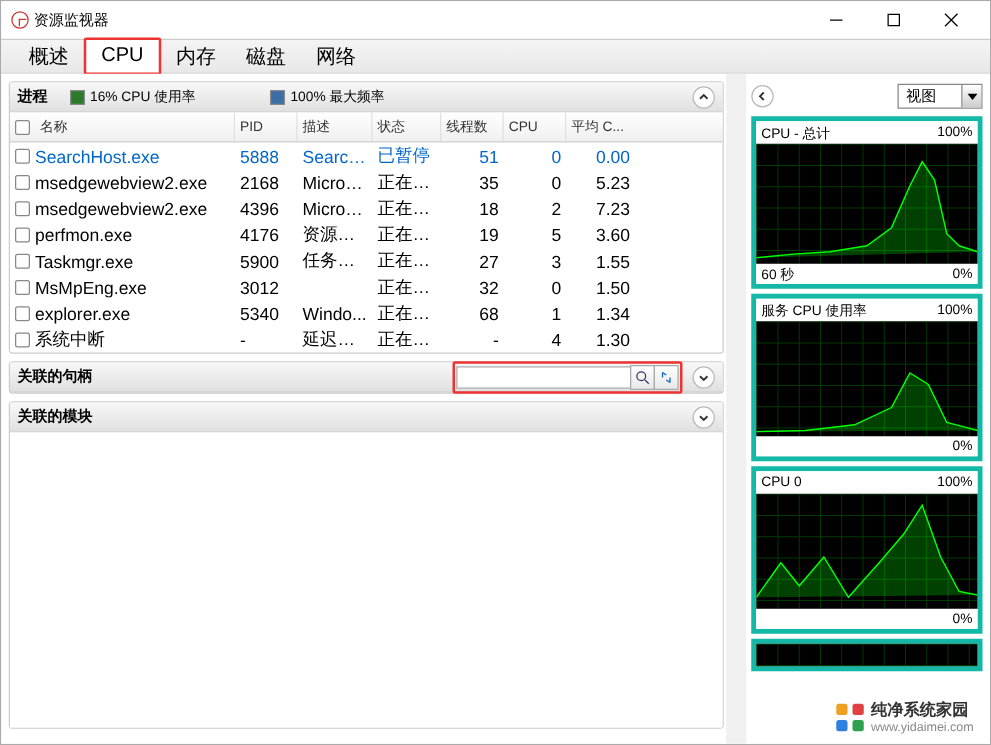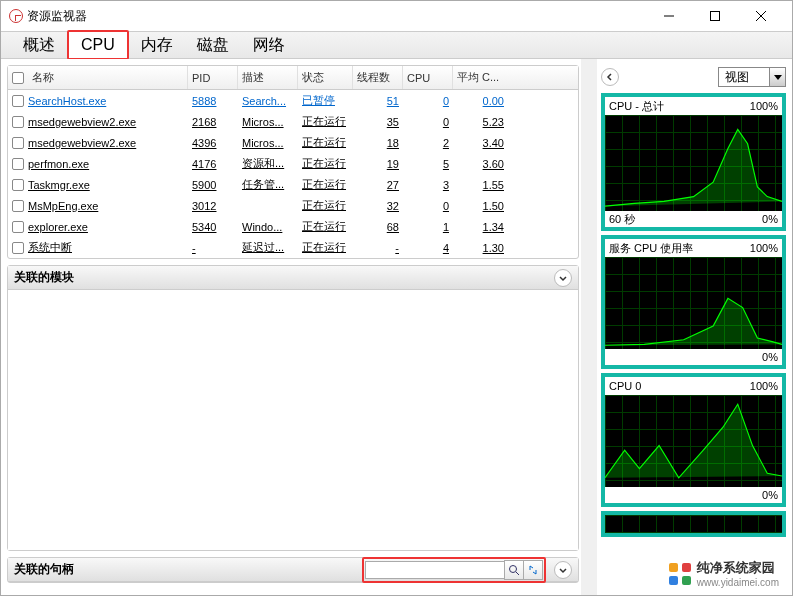--- a/index.html
+++ b/index.html
@@ -23,21 +23,21 @@
   .panel-header { height: 24px; display: flex; align-items: center; padding: 0 6px; background: linear-gradient(#f8f8f8,#e0e0e0); border-bottom: 1px solid #ccc; font-size: 12px; font-weight: bold; }
   .panel-header .meter { margin-left: 18px; font-size: 11px; font-weight: normal; display: flex; align-items: center; gap: 4px; }
   .sq { width: 12px; height: 12px; border: 1px solid #888; display: inline-block; }
   .sq.green { background: #2a7a2a; }
   .sq.blue { background: #3a6ea5; }
   .panel-header .spacer { flex: 1; }
   .chev { width: 18px; height: 18px; border: 1px solid #bbb; border-radius: 9px; background: #fff; display: flex; align-items: center; justify-content: center; }
   .chev svg { stroke: #333; stroke-width: 1.5; fill: none; }
   .table-head { display: flex; height: 24px; background: linear-gradient(#fff,#efefef); border-bottom: 1px solid #ccc; font-size: 11px; color: #333; }
   .th { display: flex; align-items: center; padding: 0 4px; border-right: 1px solid #e0e0e0; }
-  .row { display: flex; height: 21px; font-size: 11px; align-items: center; text-decoration: underline; }
+  .row { display: flex; height: 21px; font-size: 14px; align-items: center; }
   .cell { padding: 0 4px; overflow: hidden; text-overflow: ellipsis; white-space: nowrap; }
   .c-name { width: 180px; display:flex; align-items:center; gap:4px;}
   .c-pid { width: 50px; text-align: left;}
   .c-desc { width: 60px; }
   .c-state { width: 55px; }
   .c-thr { width: 50px; text-align: right;}
   .c-cpu { width: 50px; text-align: right;}
   .c-avg { width: 55px; text-align: right;}
   .blue { color: #0066cc; }
   .chk { width:12px; height:12px; border:1px solid #888; border-radius:2px; background:#fff; flex-shrink:0;}
@@ -97,20 +97,37 @@
     <span class="tab hl">CPU</span>
     <span class="tab">内存</span>
     <span class="tab">磁盘</span>
     <span class="tab">网络</span>
   </div>
 
   <div class="content">
     <div class="left">
 
       <div class="panel">
+        <div class="panel-header">
+          <span>进程</span>
+          <span class="meter">
+              <span class="sq green"></span>
+              <span>16% CPU 使用率</span>
+            </span>
+          <span class="meter" style="margin-left:60px;">
+              <span class="sq blue"></span>
+              <span>100% 最大频率</span>
+            </span>
+          <span class="spacer"></span>
+          <span class="chev">
+              <svg width="10" height="10">
+                <polyline points="2,6 5,3 8,6"></polyline>
+              </svg>
+            </span>
+        </div>
         <div class="table-head">
           <div class="th c-name">
               <span class="chk"></span>
               <span style="margin-left:4px">名称</span>
             </div>
           <div class="th c-pid">PID</div>
           <div class="th c-desc">描述</div>
           <div class="th c-state">状态</div>
           <div class="th c-thr">线程数</div>
           <div class="th c-cpu">CPU</div>
@@ -144,21 +161,21 @@
             <div class="row">
               <div class="cell c-name">
                 <span class="chk"></span>
                 <span>msedgewebview2.exe</span>
               </div>
               <div class="cell c-pid">4396</div>
               <div class="cell c-desc">Micros...</div>
               <div class="cell c-state">正在运行</div>
               <div class="cell c-thr">18</div>
               <div class="cell c-cpu">2</div>
-              <div class="cell c-avg">3.40</div>
+              <div class="cell c-avg">7.23</div>
             </div>
             <div class="row">
               <div class="cell c-name">
                 <span class="chk"></span>
                 <span>perfmon.exe</span>
               </div>
               <div class="cell c-pid">4176</div>
               <div class="cell c-desc">资源和...</div>
               <div class="cell c-state">正在运行</div>
               <div class="cell c-thr">19</div>
@@ -209,33 +226,20 @@
               <div class="cell c-pid">-</div>
               <div class="cell c-desc">延迟过...</div>
               <div class="cell c-state">正在运行</div>
               <div class="cell c-thr">-</div>
               <div class="cell c-cpu">4</div>
               <div class="cell c-avg">1.30</div>
             </div>
           </div>
       </div>
 
-
-      <div class="panel panel-fill">
-        <div class="panel-header">
-          <span>关联的模块</span>
-          <span class="spacer"></span>
-          <span class="chev">
-              <svg width="10" height="10">
-                <polyline points="2,4 5,7 8,4"></polyline>
-              </svg>
-            </span>
-        </div>
-        <div class="panel-body-empty"></div>
-      </div>
 
       <div class="panel">
         <div class="panel-header">
           <span>关联的句柄</span>
           <span class="spacer"></span>
           <span class="search-hl">
             <input class="search-input" style="">
             <span class="sbtn">
                 <svg width="12" height="12" viewBox="0 0 12 12">
                   <circle cx="5" cy="5" r="3.5" stroke="#336" fill="none"></circle>
@@ -249,20 +253,33 @@
                 </svg>
               </span>
           </span>
           <span class="chev" style="margin-left:8px">
               <svg width="10" height="10">
                 <polyline points="2,4 5,7 8,4"></polyline>
               </svg>
             </span>
         </div>
       </div>
+
+      <div class="panel panel-fill">
+        <div class="panel-header">
+          <span>关联的模块</span>
+          <span class="spacer"></span>
+          <span class="chev">
+              <svg width="10" height="10">
+                <polyline points="2,4 5,7 8,4"></polyline>
+              </svg>
+            </span>
+        </div>
+        <div class="panel-body-empty"></div>
+      </div>
     </div>
 
     <div class="scroll-strip"></div>
 
     <div class="right">
       <div class="right-header">
         <span class="chev">
             <svg width="10" height="10">
               <polyline points="6,2 3,5 6,8"></polyline>
             </svg>

